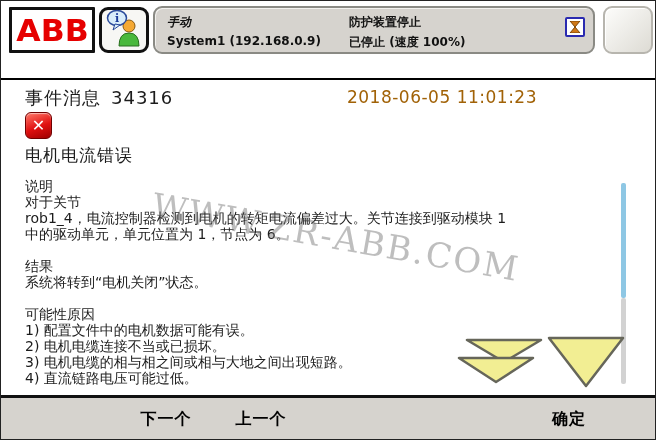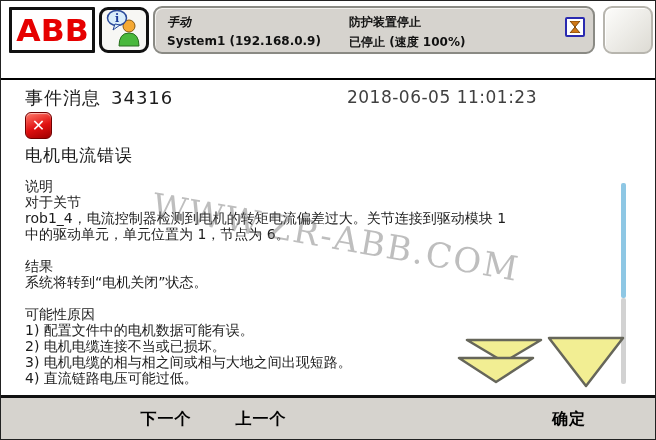--- a/index.html
+++ b/index.html
@@ -50,21 +50,21 @@
 
   
   .title-strip{position:absolute;left:0;top:57px;width:656px;height:21px;background:#fff;}
   .breadcrumb{position:absolute;left:8px;top:2px;font-size:13px;font-weight:bold;color:#000;letter-spacing:1px;}
   .title-divider{position:absolute;left:0;top:77px;width:656px;height:2px;background:#000;}
 
   
   .content{position:absolute;left:0;top:79px;width:560px;height:315px;background:#fff;}
   .msg-heading{position:absolute;left:24px;top:6px;font-size:18px;color:#1c1c1c;letter-spacing:1px;white-space:nowrap;}
   .msg-number{margin-left:10px;}
-  .msg-timestamp{position:absolute;right:24px;top:7px;font-size:17px;color:#404040;letter-spacing:0.5px;white-space:nowrap;margin-left:44px;}
+  .msg-timestamp{position:absolute;right:24px;top:7px;font-size:17px;color:#a16207;letter-spacing:0.5px;white-space:nowrap;margin-left:44px;}
   .error-icon{
     position:absolute;left:24px;top:32px;width:27px;height:27px;border-radius:6px;
     background:linear-gradient(160deg,#ff7a6a 0%,#e01010 55%,#9e0000 100%);
     border:1px solid #6f0000;color:#fff;font-size:16px;font-weight:bold;
     display:flex;align-items:center;justify-content:center;
     box-shadow:inset 0 1px 1px rgba(255,255,255,.55);
   }
   .error-title{position:absolute;left:24px;top:64px;font-size:17px;color:#1c1c1c;letter-spacing:1px;}
   .msg-body{position:absolute;left:24px;top:98px;width:580px;font-size:14px;line-height:16px;color:#1c1c1c;}
   .body-line{min-height:16px;white-space:pre-wrap;}

